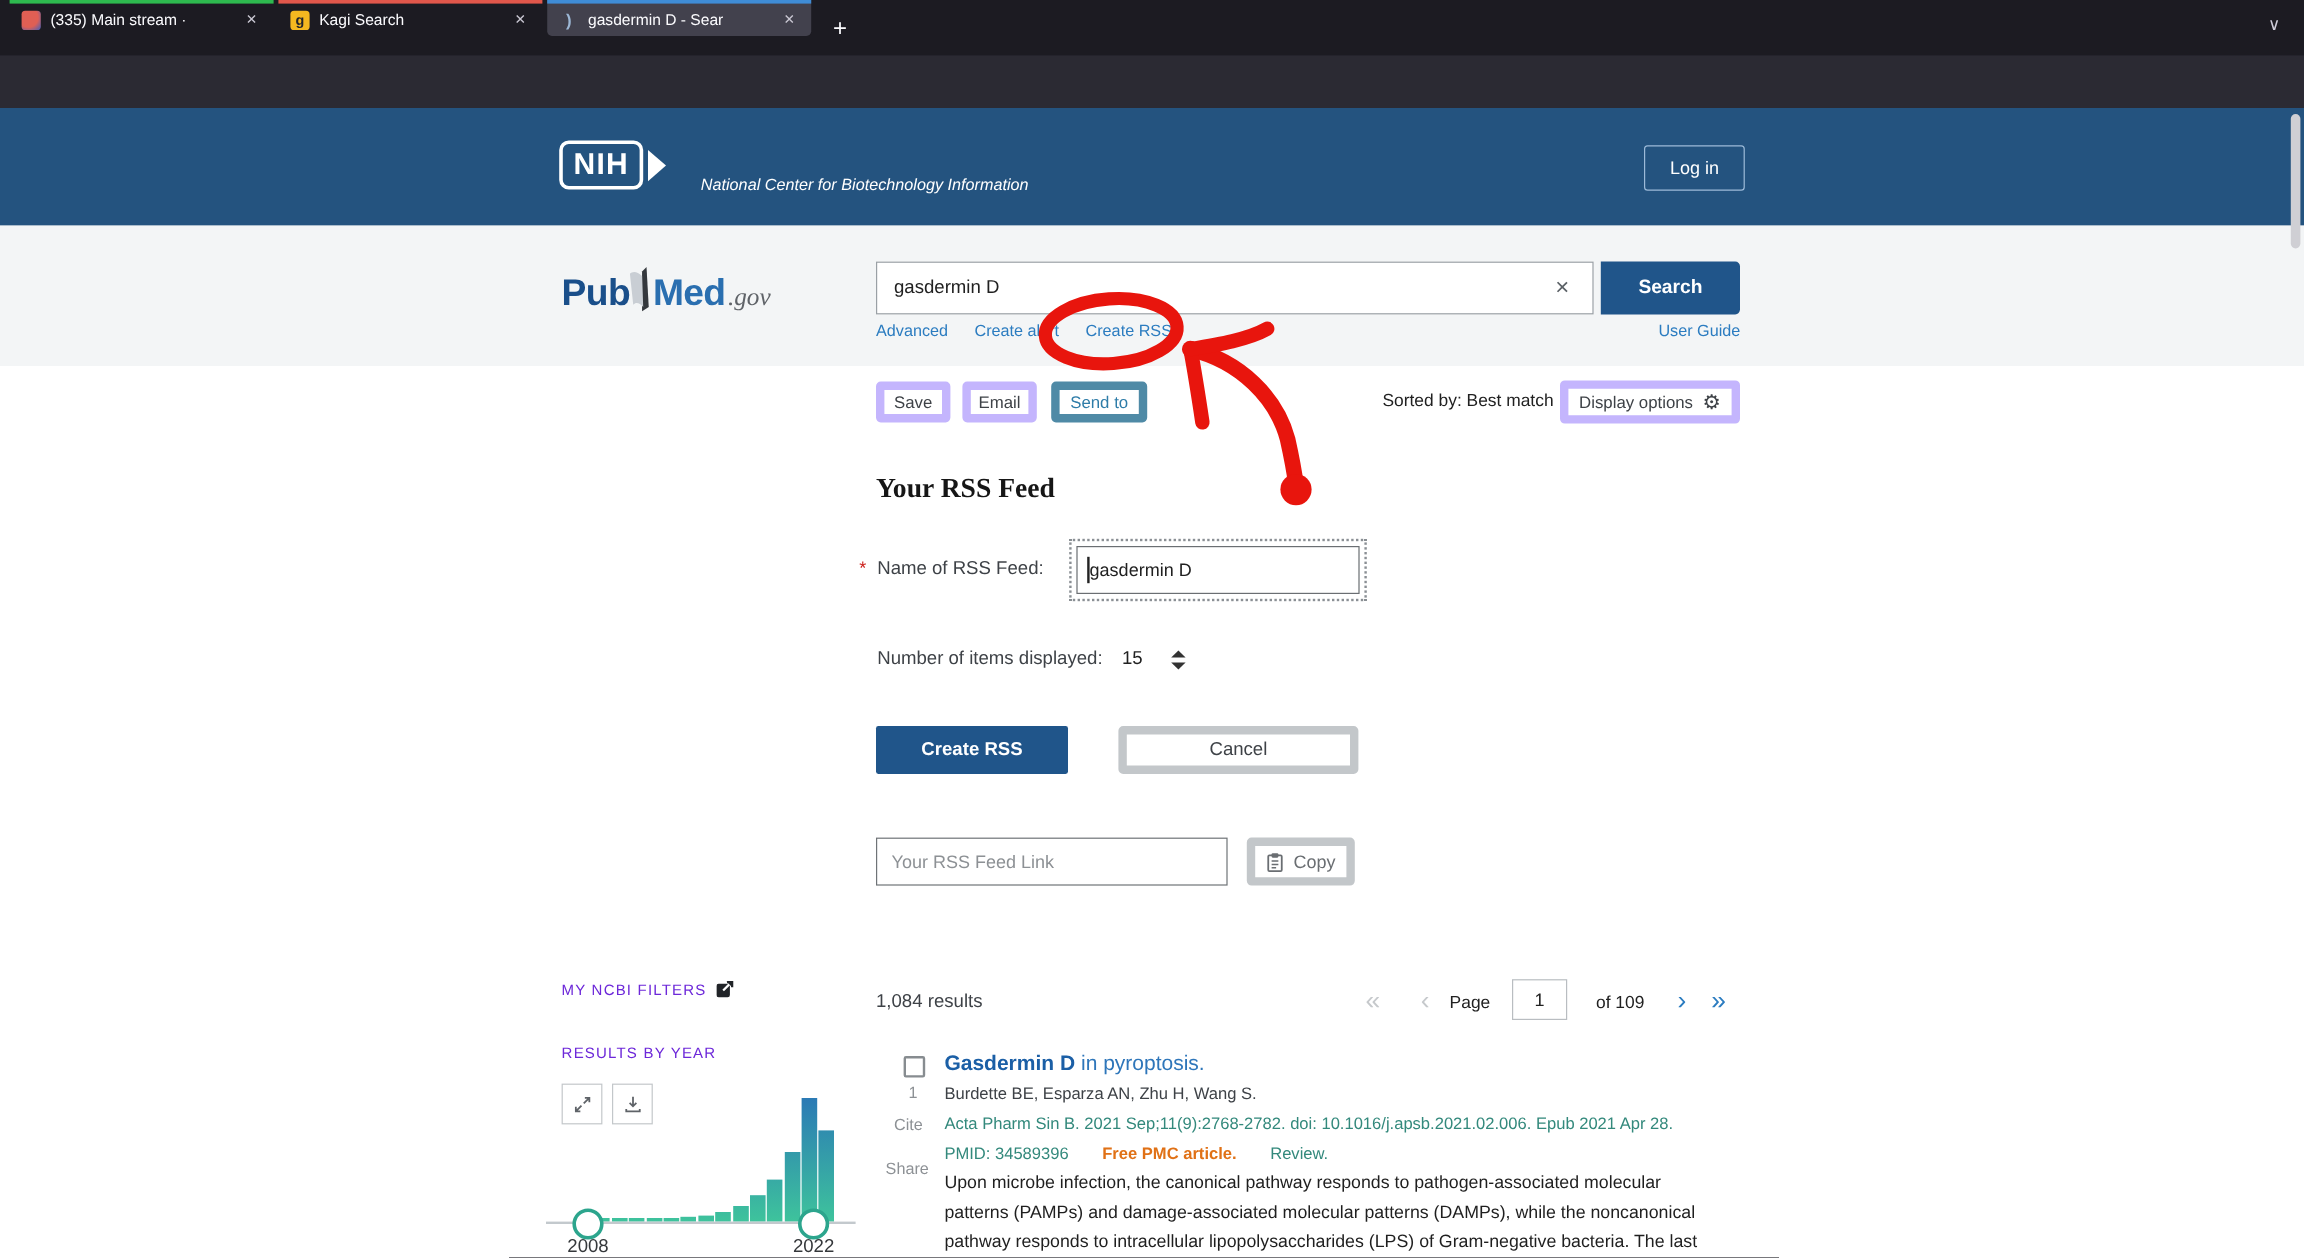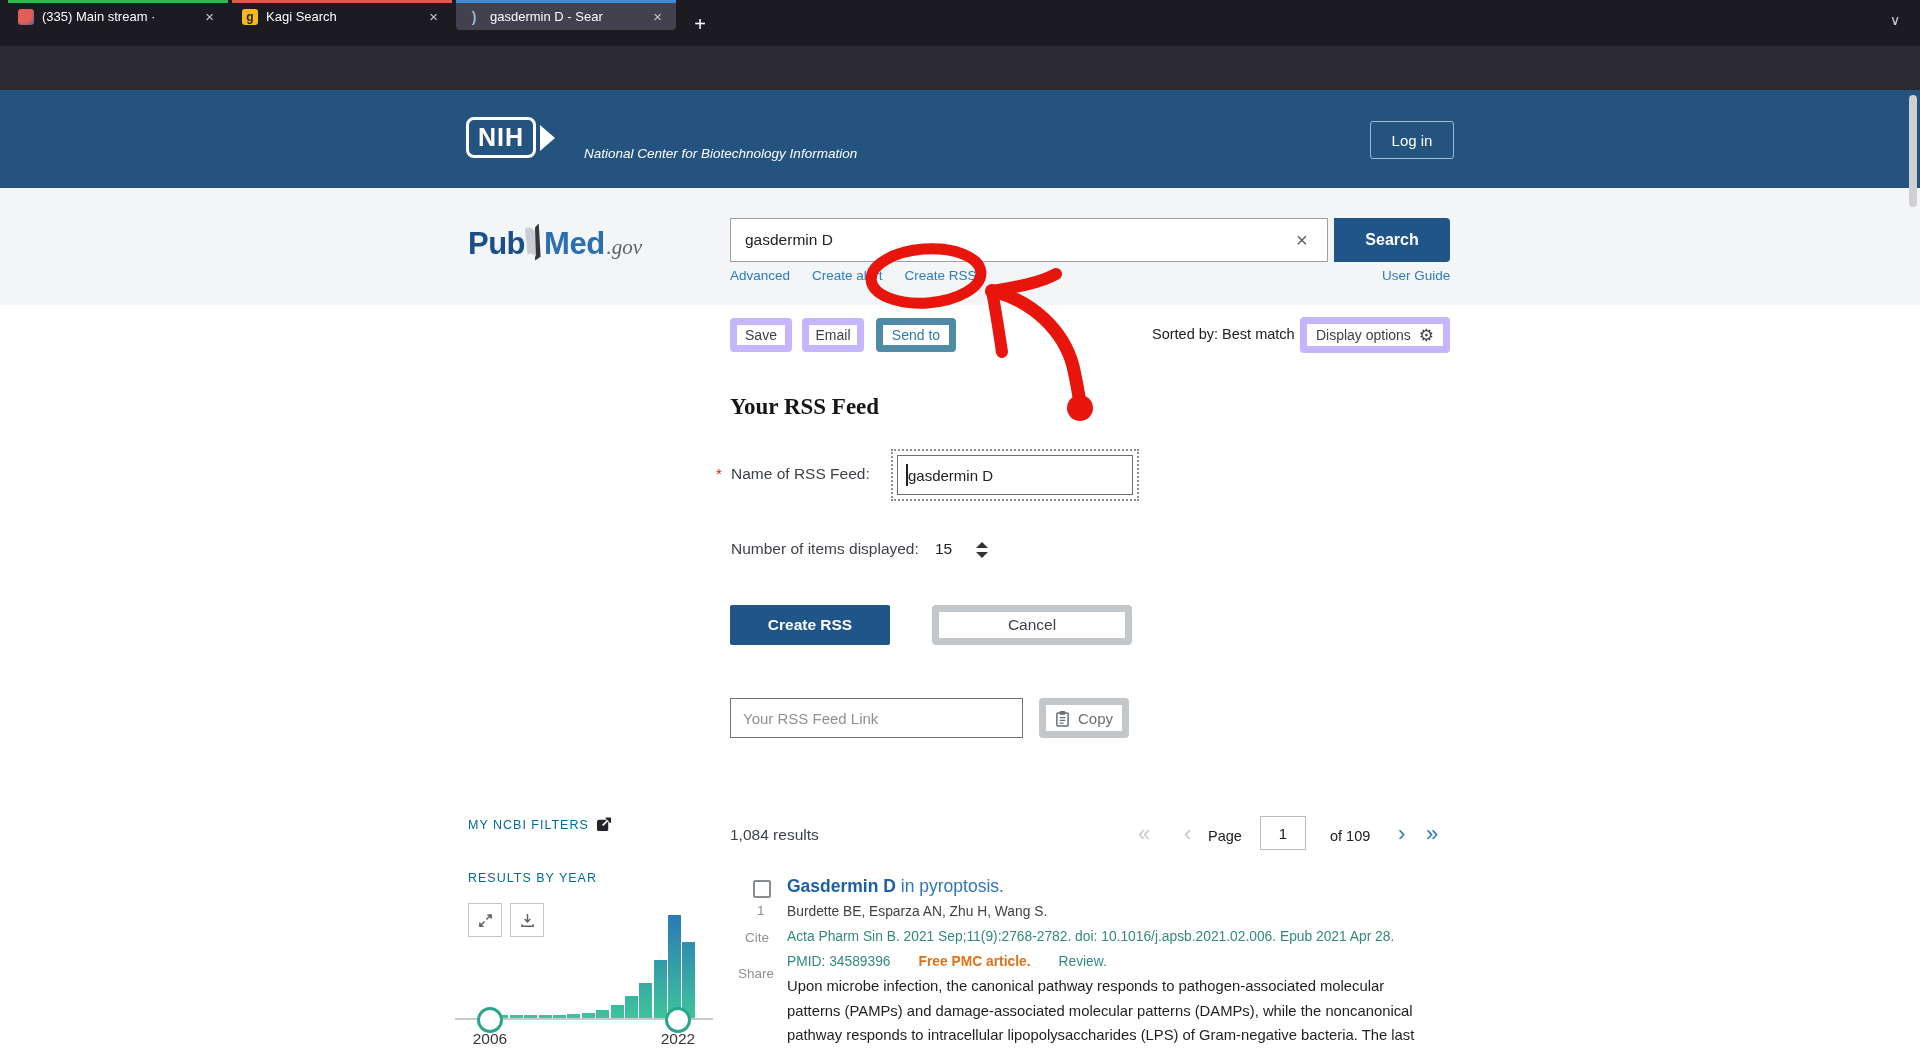--- a/index.html
+++ b/index.html
@@ -97,21 +97,21 @@
   .stepper b:first-child{top:0;border-bottom:6px solid #333;}
   .stepper b:last-child{bottom:0;border-top:6px solid #333;}
   .create-btn{position:absolute;left:730px;top:515px;width:160px;height:40px;background:#20558a;color:#fff;border:none;
               font-size:15.5px;font-weight:600;display:flex;align-items:center;justify-content:center;border-radius:2px;}
   .cancel-btn{position:absolute;left:932px;top:515px;width:200px;height:40px;font-size:15.5px;border-color:#c3c7ca;}
   .link-input{position:absolute;left:730px;top:608px;width:293px;height:40px;box-sizing:border-box;border:1px solid #6f7377;
               font-size:15px;padding:0 12px;color:#212121;background:#fff;font-family:"Liberation Sans",sans-serif;}
   .link-input::placeholder{color:#8d9195;}
   .copy-btn{position:absolute;left:1039px;top:608px;width:90px;height:40px;font-size:15px;color:#6a6e72;gap:8px;border-color:#c3c7ca;}
   
-  .caps-label{font-size:12.5px;letter-spacing:1px;color:#0369a1;display:flex;align-items:center;gap:8px;text-align:right;}
+  .caps-label{font-size:12.5px;letter-spacing:1px;color:#6d28d9;display:flex;align-items:center;gap:8px;text-align:right;}
   .filters-label{position:absolute;left:468px;top:727px;}
   .chart-label{position:absolute;left:468px;top:781px;}
   .sq-btn{position:absolute;width:34px;height:34px;box-sizing:border-box;border:1px solid #c3c7ca;background:#fff;
           display:flex;align-items:center;justify-content:center;}
   .expand-btn{left:468px;top:813px;}
   .dl-btn{left:510px;top:813px;}
   .chart{position:absolute;left:481px;top:825px;width:216px;height:103px;display:flex;align-items:flex-end;gap:1.4px;}
   .ybar{width:13px;background:linear-gradient(to top,#3ec39c,#2b7ab5);background-size:100% 103px;background-position:left bottom;background-repeat:no-repeat;}
   .slider-track{position:absolute;left:455px;top:928px;width:258px;height:2px;background:#c3c9cd;}
   .slider-handle{position:absolute;top:917px;width:26px;height:26px;box-sizing:border-box;background:#fff;
@@ -356,21 +356,21 @@
         <div class="ybar" style="height: 13px;"></div>
         <div class="ybar" style="height: 22px;"></div>
         <div class="ybar" style="height: 35px;"></div>
         <div class="ybar" style="height: 58px;"></div>
         <div class="ybar" style="height: 103px;"></div>
         <div class="ybar" style="height: 76px;"></div>
       </div>
     <div class="slider-track"></div>
     <div class="slider-handle sh-left"></div>
     <div class="slider-handle sh-right"></div>
-    <div class="year-label yl-left">2006</div>
+    <div class="year-label yl-left">2008</div>
     <div class="year-label yl-right">2022</div>
 
     <div class="results-count">1,084 results</div>
     <span class="pg pg-first">«</span>
     <span class="pg pg-prev">‹</span>
     <span class="pg-label">Page</span>
     <input class="pg-input" value="1" style="">
     <span class="pg-of">of 109</span>
     <span class="pg pg-next on">›</span>
     <span class="pg pg-last on">»</span>

